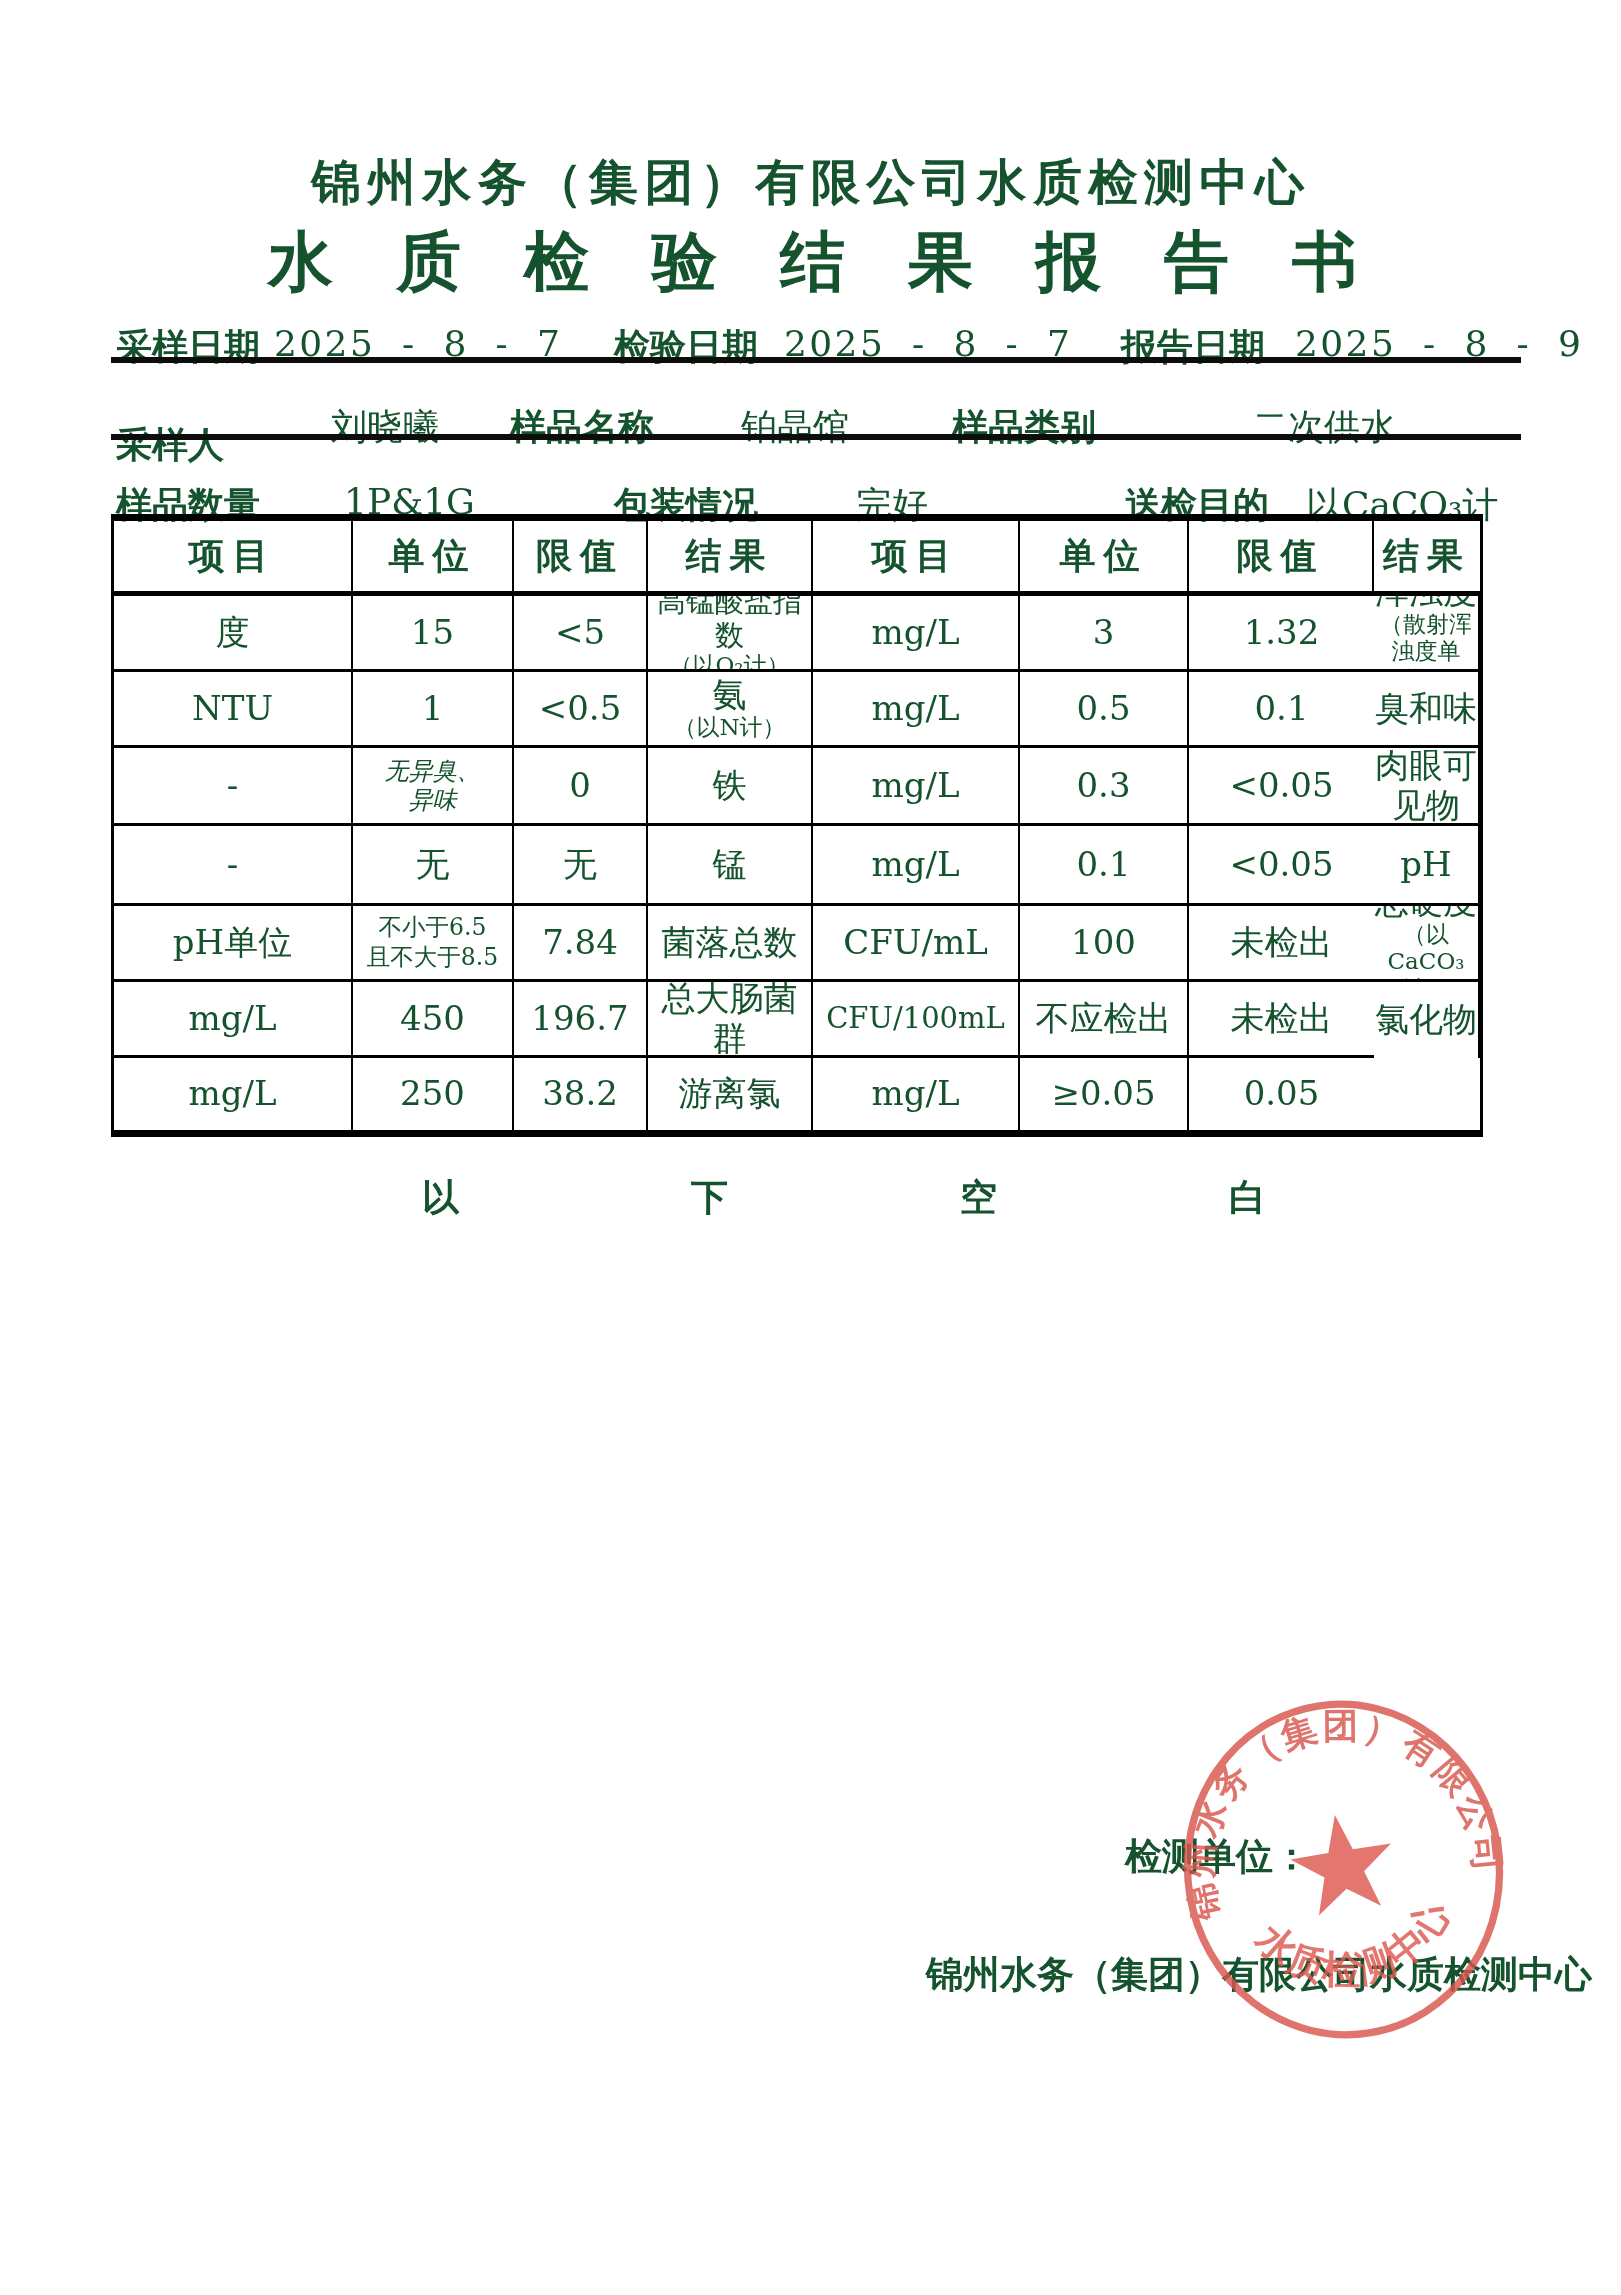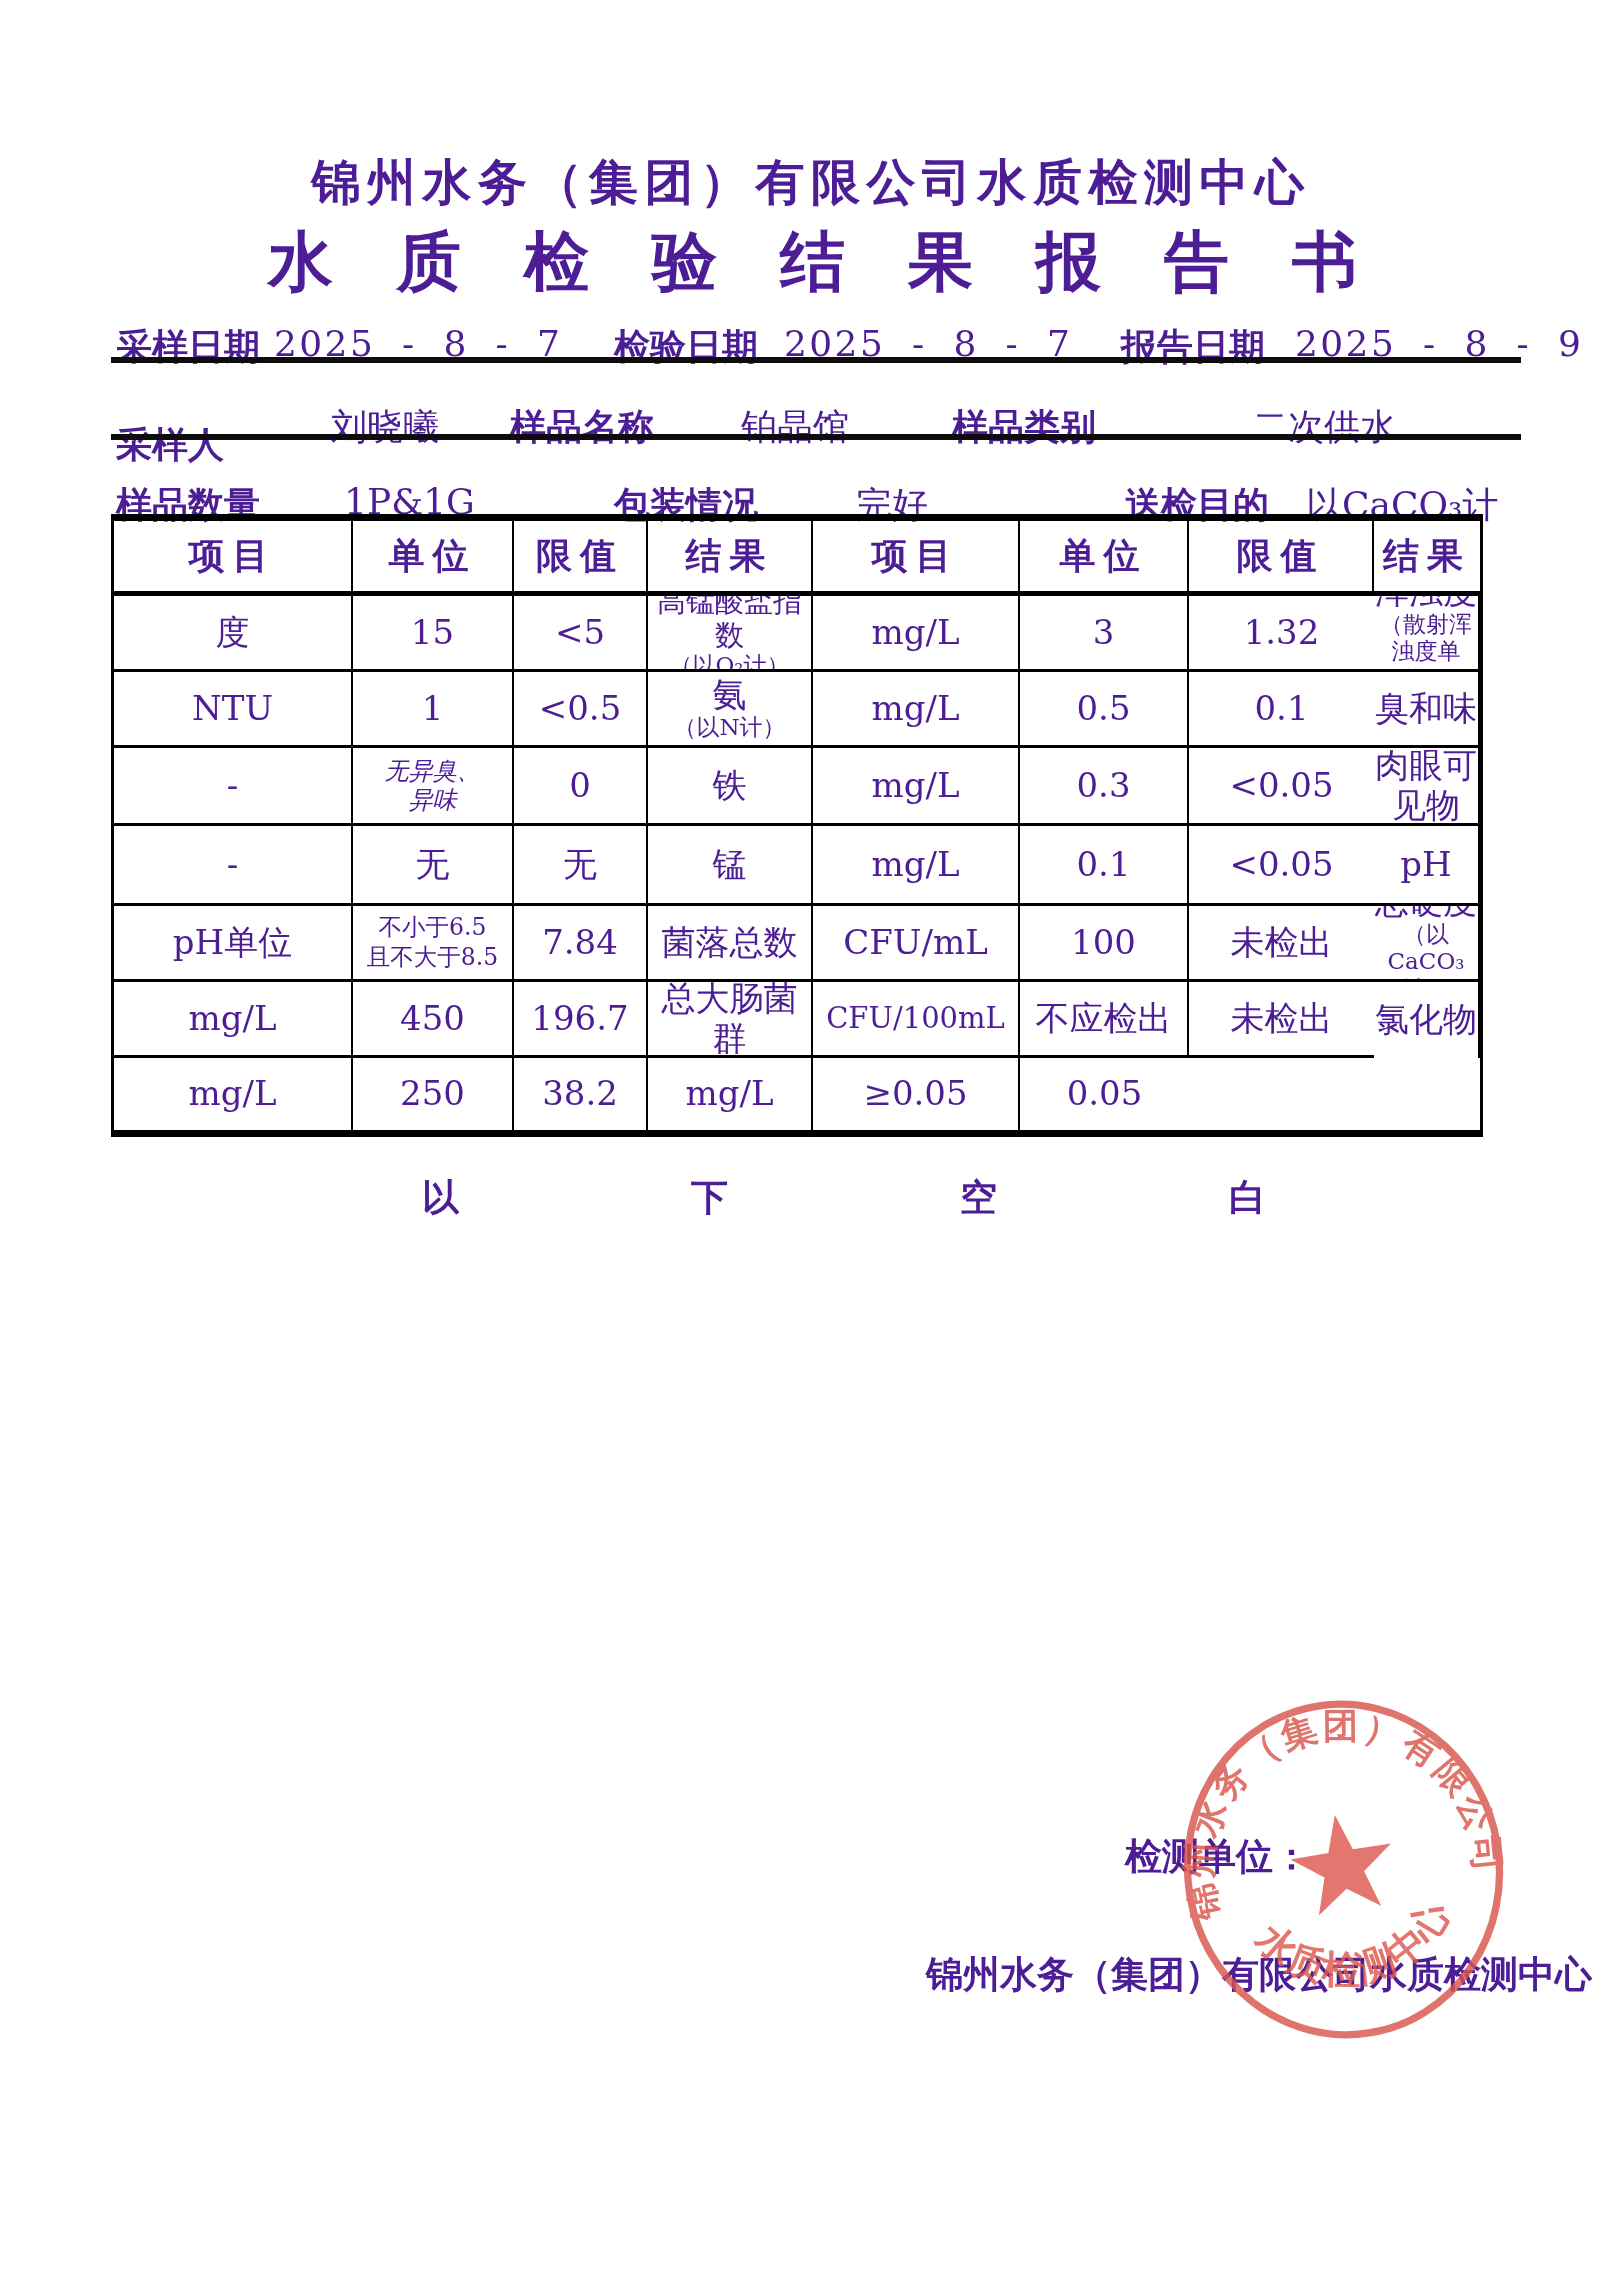--- a/index.html
+++ b/index.html
@@ -1,21 +1,21 @@
 <!DOCTYPE html>
 <html style="font-size:13px"><head>
 <meta charset="utf-8">
 <style>
   html,body{margin:0;padding:0;background:#888;}
   .page{
     position:relative;
     width:1622px;height:2295px;
     background:#ffffff;
     font-family:"DejaVu Serif","Liberation Serif",serif;
-    color:#4c1d95;
+    color:#14532d;
     overflow:hidden;
   }
   .abs{position:absolute;white-space:nowrap;}
   .org-title{
     top:150px;left:0;width:1622px;
     text-align:center;font-size:49px;font-weight:700;letter-spacing:6.5px;
   }
   .report-title{
     top:218px;left:268px;
     font-size:65px;font-weight:700;letter-spacing:63px;
@@ -262,20 +262,23 @@
         <span>氯化物</span>
       </div>
     <div class="cell last-row">
         <span>mg/L</span>
       </div>
     <div class="cell last-row">
         <span>250</span>
       </div>
     <div class="cell last-row">
         <span>38.2</span>
+      </div>
+    <div class="cell last-row">
+        <span>游离氯</span>
       </div>
     <div class="cell last-row">
         <span>mg/L</span>
       </div>
     <div class="cell last-row">
         <span>≥0.05</span>
       </div>
     <div class="cell last-row last-col">
         <span>0.05</span>
       </div>

